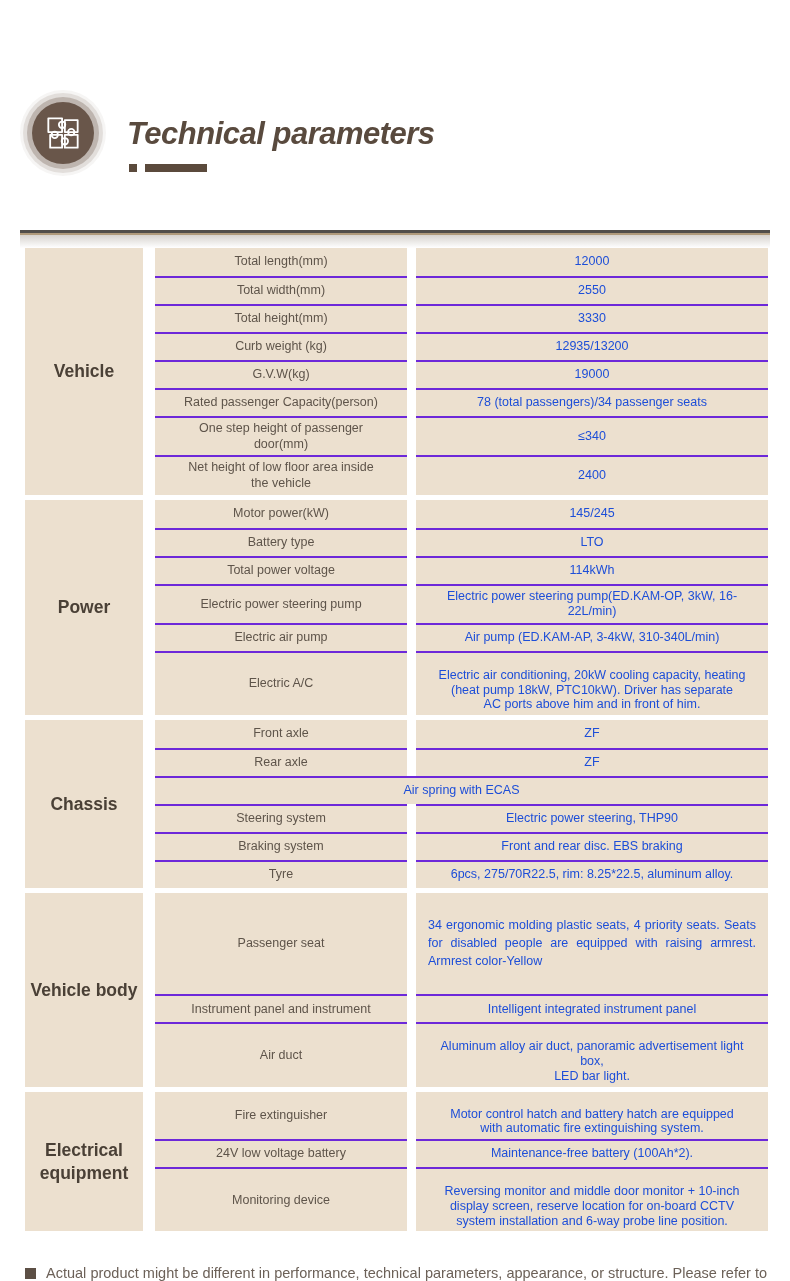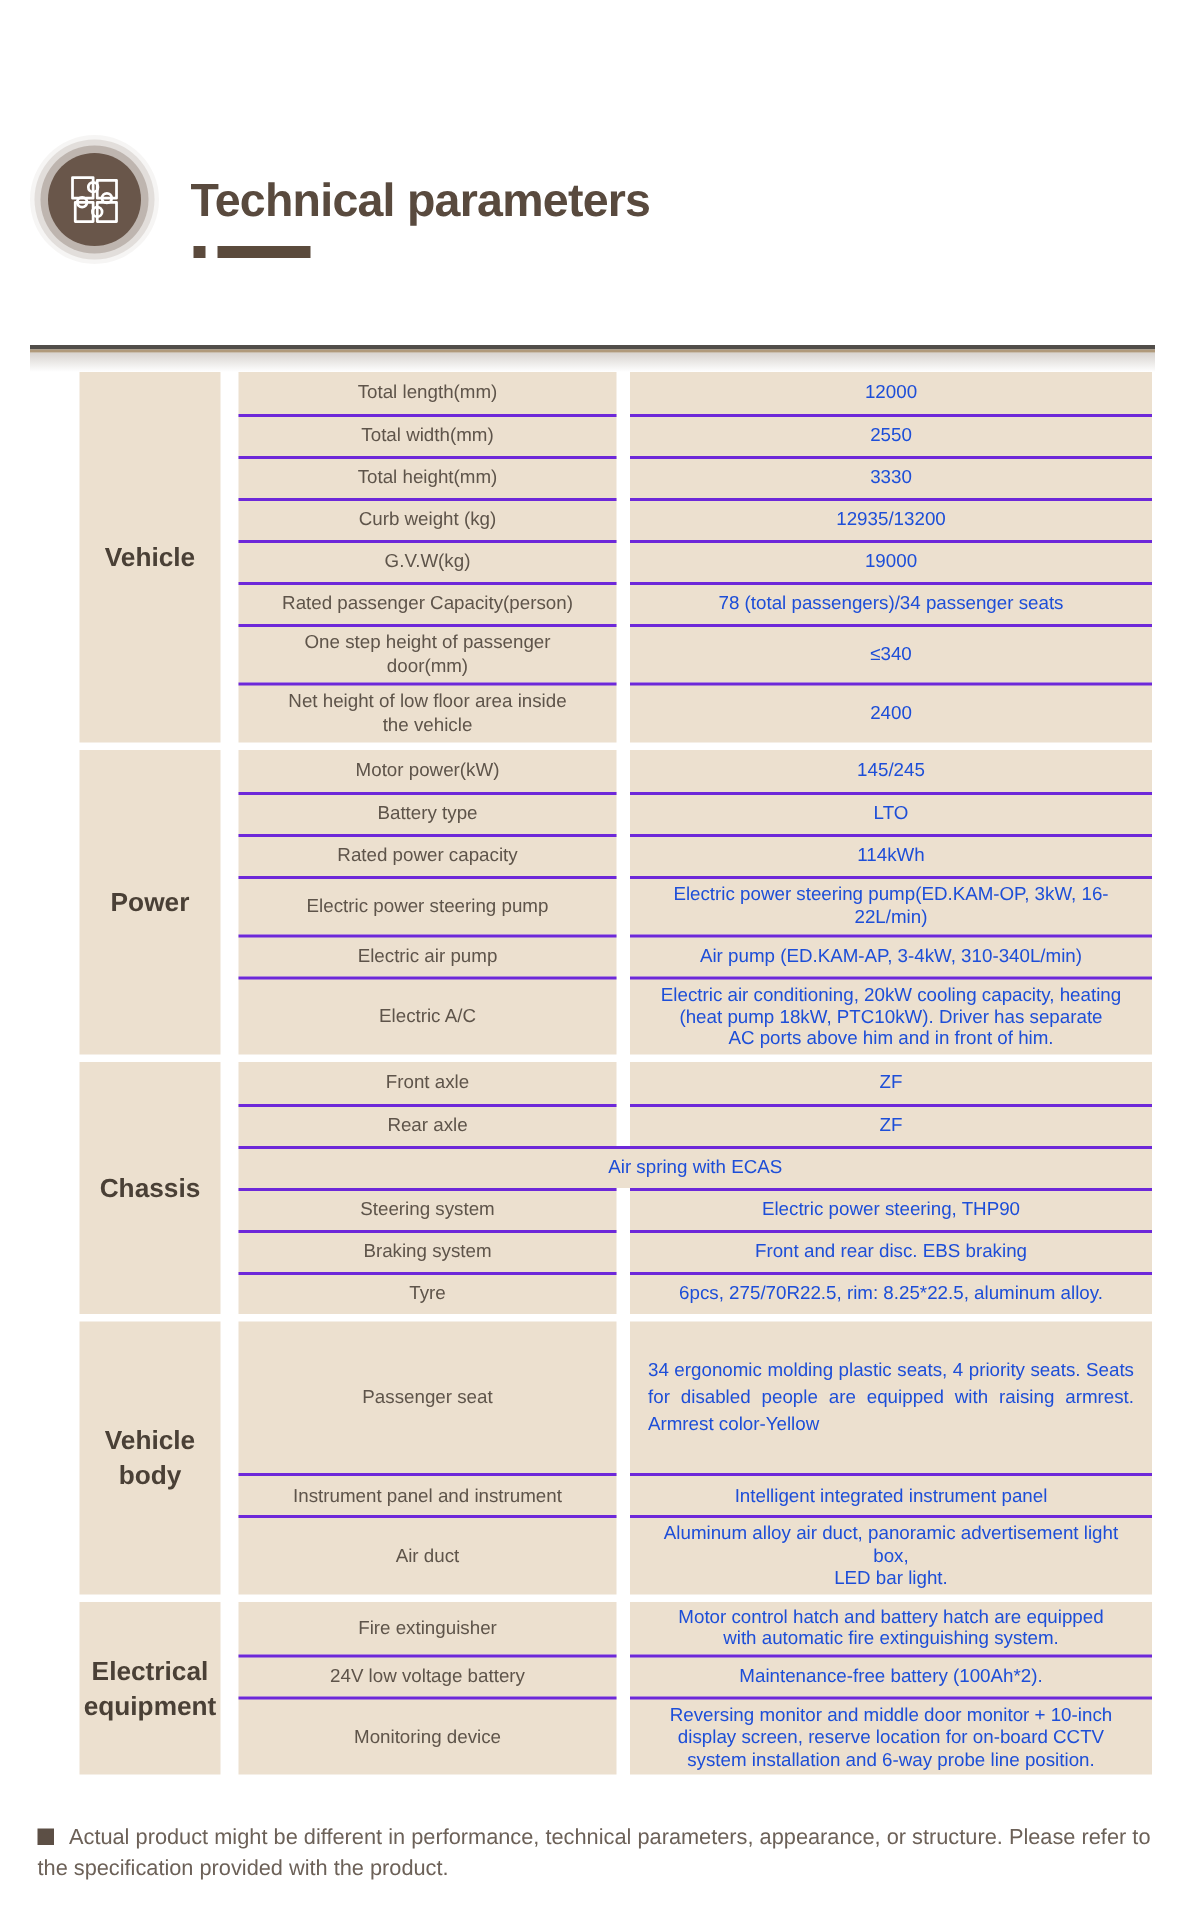--- a/index.html
+++ b/index.html
@@ -1,51 +1,51 @@
 <!DOCTYPE html>
 <html><head>
 <meta charset="utf-8">
 <style>
   * { margin:0; padding:0; box-sizing:border-box; }
   html,body { width:790px; background:#ffffff; font-family:"Liberation Sans", sans-serif; }
   .page { position:relative; width:790px; height:1281px; background:#fff; overflow:hidden; }
 
   
-  .header { display:flex; align-items:flex-start; margin:95px 0 0 25px; }
+  .header { display:flex; align-items:flex-start; margin:95px 0 0 25px;font-style:italic; }
   .badge { width:62px; height:62px; margin:7px; border-radius:50%; background:#69564a;
            display:flex; align-items:center; justify-content:center;
            box-shadow:0 0 0 5px rgba(105,86,74,.30), 0 0 0 9px rgba(105,86,74,.14), 0 0 0 12px rgba(105,86,74,.06); }
   .title-block { margin-left:26px; margin-top:20px; }
   .page-title { font-size:31px; font-weight:700; color:#594a3e; letter-spacing:-0.5px; line-height:1.2; }
   .decor { display:flex; align-items:center; margin-top:12px; margin-left:2px; }
   .decor-square { width:8px; height:8px; background:#5b4a3c; }
   .decor-bar { width:62px; height:8px; background:#5b4a3c; margin-left:8px; }
 
   
   .rule-wrap { margin:58px 0 0 20px; width:750px; }
   .rule-dark { height:3px; background:#514d49; }
   .rule-tan { height:2px; background:#b09a7b; }
   .rule-shadow { height:13px; background:linear-gradient(to bottom, rgba(140,128,115,.35), rgba(255,255,255,0)); }
 
   
   .spec-table { margin:0 0 0 25px; width:743px; }
   .section { display:flex; margin-bottom:5px; }
-  .cat { width:94px; margin-right:12px; background:#ece0cf;
+  .cat { width:118px; margin-right:12px; background:#ece0cf;
          display:flex; align-items:center; justify-content:center; text-align:center;
-         font-size:17.5px; font-weight:700; color:#4a4036; line-height:1.3; padding:4px;margin-left:28px; }
+         font-size:17.5px; font-weight:700; color:#4a4036; line-height:1.3; padding:4px; }
   .rows { flex:1; display:flex; flex-direction:column; }
   .row { display:flex; min-height:28px; }
   .row + .row .param, .row + .row .value { border-top:2px solid #6d28d9; }
   .param { width:252px; margin-right:9px; background:#ece0cf;
            display:flex; align-items:center; justify-content:center; text-align:center;
            font-size:12.5px; color:#5e544a; padding:3px 24px; line-height:1.25; }
   .value { flex:1; background:#ece0cf;
            display:flex; align-items:center; justify-content:center; text-align:center;
            font-size:12.5px; color:#1d4ed8; padding:3px 14px; line-height:1.25; }
-  .value.preline { white-space:pre-line; line-height:1.18; padding-top:3px; padding-bottom:3px; }
+  .value.preline { white-space:pre-line; line-height:1.18; padding-top:15px; padding-bottom:3px; }
   .value.justify { display:block; text-align:justify; padding:24px 12px; line-height:1.42; }
 
   
   .footnote { margin:32px 0 0 25px; width:742px; font-size:14.5px; color:#6c6158;
               text-align:justify; line-height:1.45; }
   .footnote .bullet { display:inline-block; width:11px; height:11px; background:#5c4f45;
                       margin-right:10px; position:relative; top:1px; }
 </style>
 </head>
 <body>
@@ -123,21 +123,21 @@
         <div class="rows">
           <div class="row">
             <div class="param">Motor power(kW)</div>
             <div class="value">145/245</div>
           </div>
           <div class="row">
             <div class="param">Battery type</div>
             <div class="value">LTO</div>
           </div>
           <div class="row">
-            <div class="param">Rated power capacity</div>
+            <div class="param">Total power voltage</div>
             <div class="value">114kWh</div>
           </div>
           <div class="row">
             <div class="param">Electric power steering pump</div>
             <div class="value">Electric power steering pump(ED.KAM-OP, 3kW, 16-22L/min)</div>
           </div>
           <div class="row">
             <div class="param">Electric air pump</div>
             <div class="value">Air pump (ED.KAM-AP, 3-4kW, 310-340L/min)</div>
           </div>

